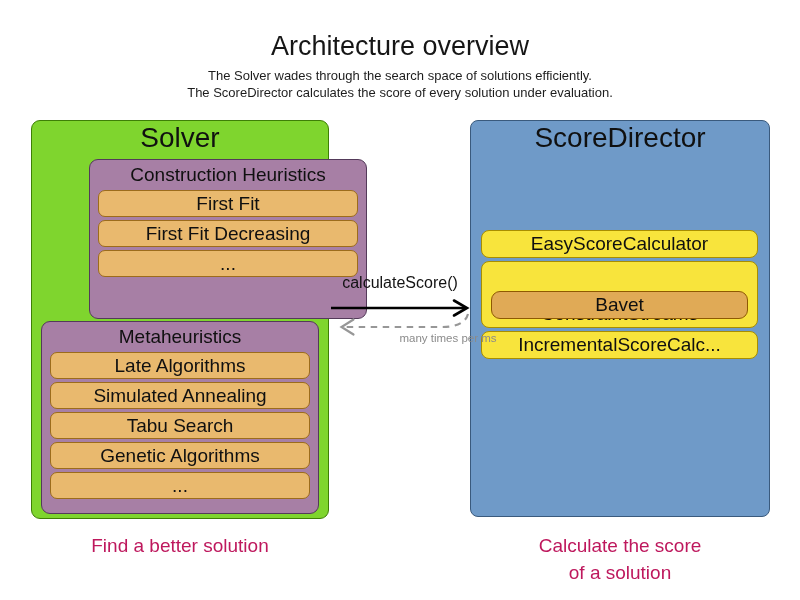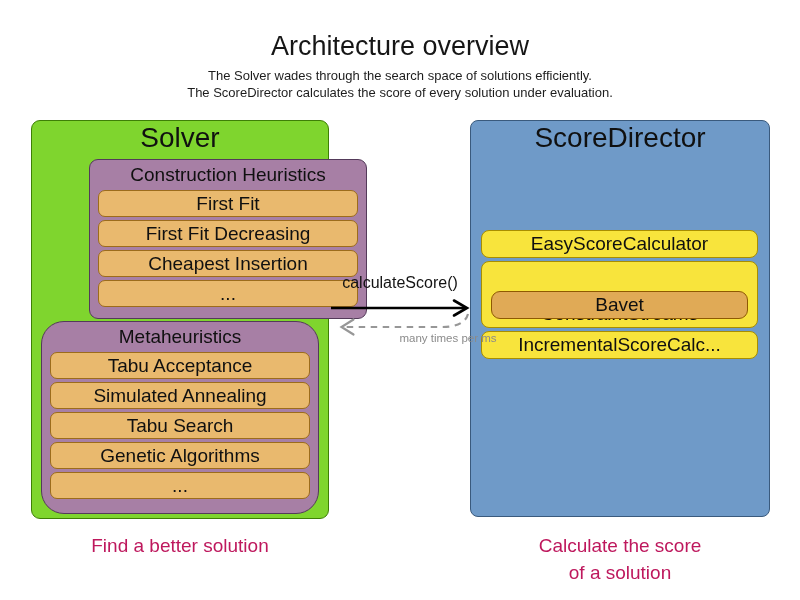--- a/index.html
+++ b/index.html
@@ -21,21 +21,21 @@
     background:var(--green); border:1.5px solid var(--green_border);
     border-radius:9px; box-sizing:border-box;
   }
   .box-header { position:absolute; left:0; top:0; width:100%; height:33px; line-height:33px; text-align:center; font-size:28px; color:#101010; }
 
   .group {
     position:absolute; left:9px; width:278px; box-sizing:border-box;
     background:var(--purple); border:1.5px solid var(--purple_border); border-radius:9px;
   }
   .group-ch { top:38px; height:160px;margin-left:48px; }
-  .group-mh { top:200px; height:193px;border-radius:23px; }
+  .group-mh { top:200px; height:193px; }
   .group-header { height:30px; line-height:30px; text-align:center; font-size:19px; color:#101010; }
   .item {
     margin:3px 8px 0 8px; height:27px; line-height:25px; text-align:center; font-size:19px;
     background:var(--orange); border:1.5px solid var(--orange_border); border-radius:7px;
     box-sizing:border-box; color:#101010;
   }
   .item.first { margin-top:0; }
 
   
   .scoredirector-box {
@@ -83,27 +83,26 @@
   <div class="subtitle s1">The Solver wades through the search space of solutions efficiently.</div>
   <div class="subtitle s2">The ScoreDirector calculates the score of every solution under evaluation.</div>
 
   <div class="solver-box">
     <div class="box-header">Solver</div>
 
     <div class="group group-ch">
       <div class="group-header">Construction Heuristics</div>
       <div class="item first">First Fit</div>
       <div class="item">First Fit Decreasing</div>
-      <div class="item">Cheapest Insertion</div>
       <div class="item">...</div>
     </div>
 
     <div class="group group-mh">
       <div class="group-header">Metaheuristics</div>
-      <div class="item first">Tabu Acceptance</div>
+      <div class="item first">Late Algorithms</div>
       <div class="item">Simulated Annealing</div>
       <div class="item">Tabu Search</div>
       <div class="item">Genetic Algorithms</div>
       <div class="item">...</div>
     </div>
   </div>
 
   <div class="scoredirector-box">
     <div class="box-header">ScoreDirector</div>
     <div class="calc calc-easy">EasyScoreCalculator</div>

